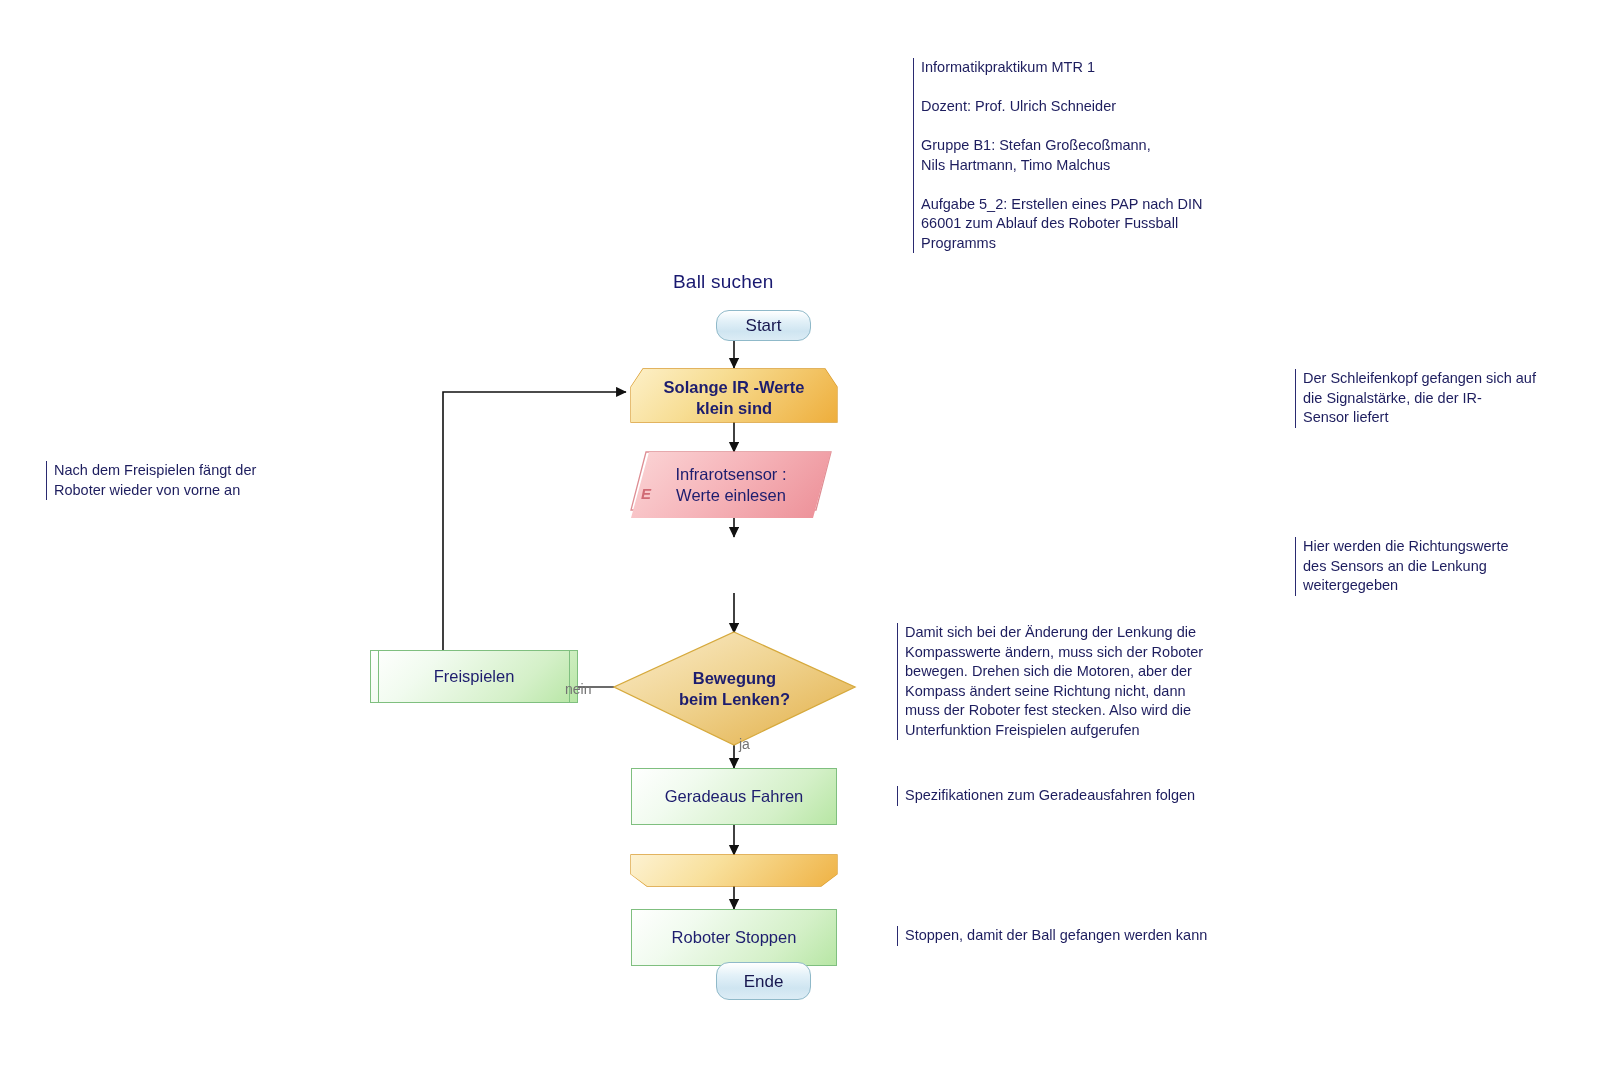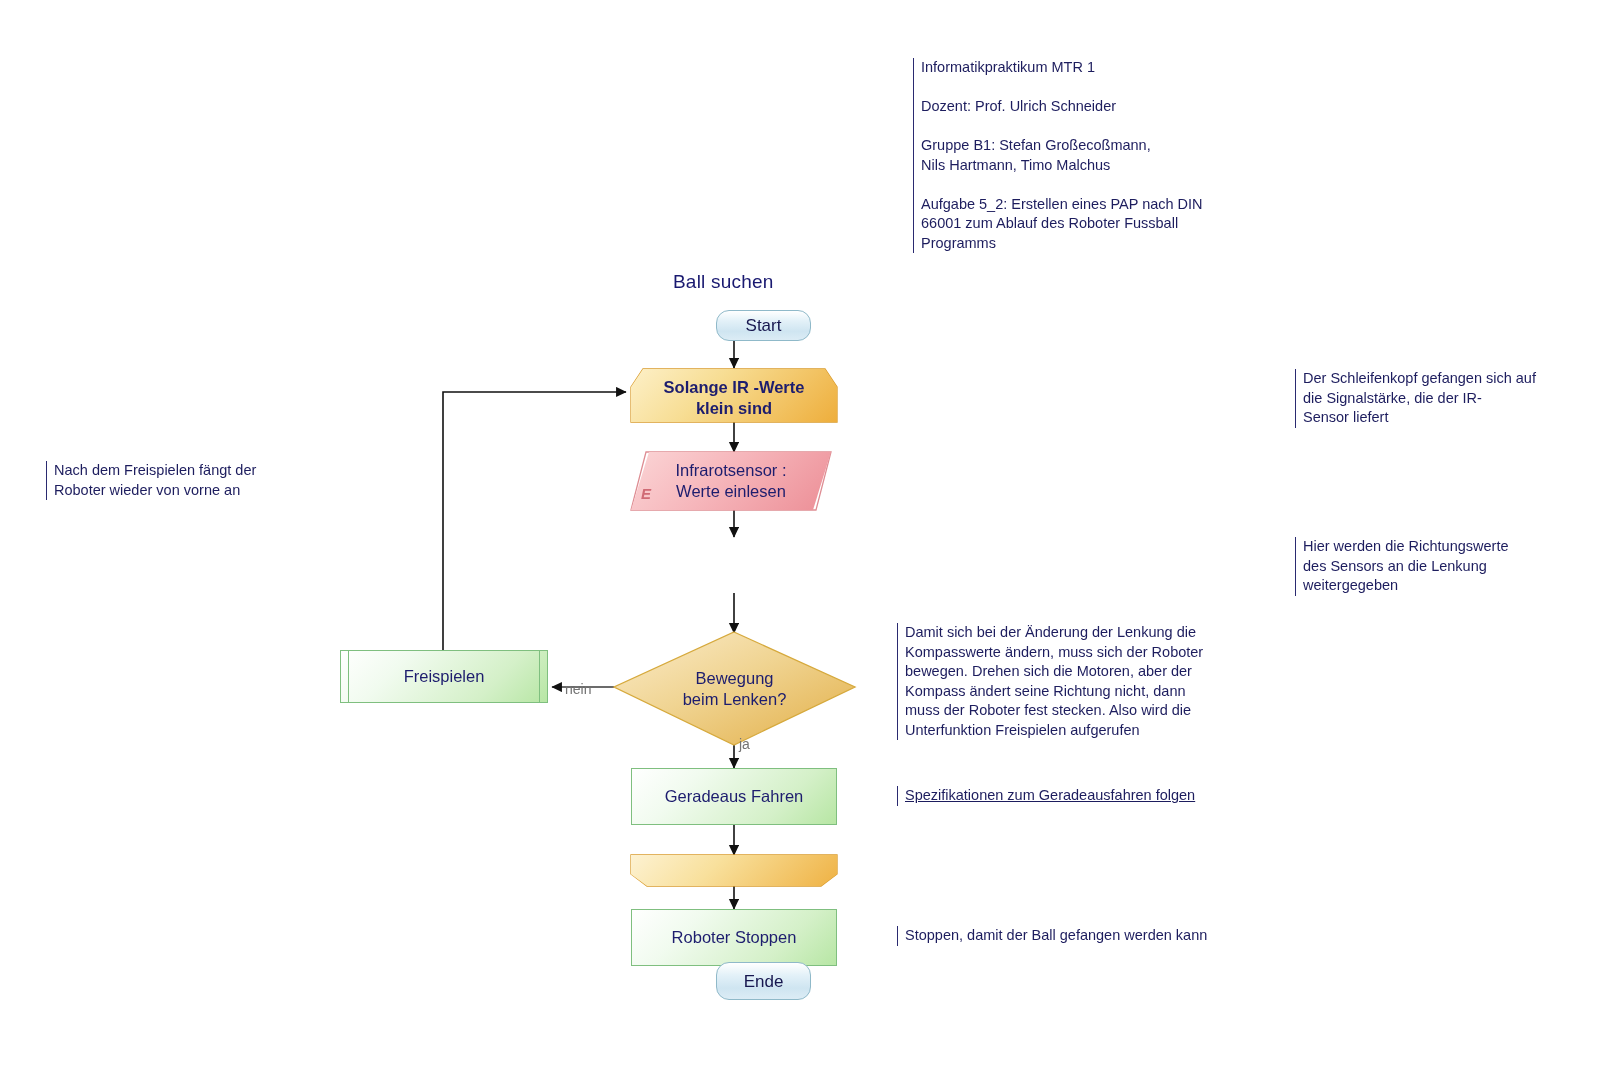--- a/index.html
+++ b/index.html
@@ -75,20 +75,21 @@
   
   .process {
     border: 1.1px solid #7fbf7f;
     background: linear-gradient(135deg, #ffffff 0%, #f1fbef 28%, #d4f0c8 72%, #b7e6a4 100%);
   }
 
   
   .subroutine {
     border: 1.1px solid #7fbf7f;
     background: linear-gradient(135deg, #ffffff 0%, #f1fbef 28%, #d4f0c8 72%, #b7e6a4 100%);
+    margin-left: 30px;
   }
   .subroutine::before,
   .subroutine::after {
     content: "";
     position: absolute;
     top: 0; bottom: 0;
     width: 0;
     border-left: 1.1px solid #7fbf7f;
   }
   .subroutine::before { left: 7px; }
@@ -129,20 +130,21 @@
   .decision {
     background: transparent;
     border: 0;
   }
   .decision .dlabel {
     position: relative;
     z-index: 2;
     color: #1d1d6e;
     font-size: 16.5px;
     line-height: 21px;
+    font-weight: bold;
   }
 
   
   .edge-label {
     position: absolute;
     color: #737373;
     font-size: 14px;
     font-family: "Liberation Sans", sans-serif;
   }
 </style>
@@ -205,21 +207,21 @@
 66001 zum Ablauf des Roboter Fussball
 Programms</div>
 
   <div class="diagram-title" style="left:673px; top:271px;">Ball suchen</div>
 
   <div class="node terminal" style="left:687px; top:310px; width:95px; height:31px;">Start</div>
 
   <div class="node loop-start" style="left:631px; top:369px; width:206px; height:53px; white-space:pre-line; padding-top:4px;">Solange IR -Werte
 klein sind</div>
 
-  <div class="node io-parallelogram" style="left:631px; top:452px; width:200px; height:58px; white-space:pre-line;">Infrarotsensor :
+  <div class="node io-parallelogram" style="left:631px; top:452px; width:200px; height:66px; white-space:pre-line;">Infrarotsensor :
 Werte einlesen</div>
   <div class="io-marker" style="left:641px; top:485px;">E</div>
 
 
   <div class="node decision" style="left:614px; top:632px; width:241px; height:113px;">
     <span class="dlabel" style="white-space:pre-line;">Bewegung
 beim Lenken?</span>
   </div>
 
   <div class="node subroutine" style="left:340px; top:650px; width:208px; height:53px;">Freispielen</div>
@@ -246,17 +248,17 @@
 des Sensors an die Lenkung
 weitergegeben</div>
 
   <div class="note" style="left:897px; top:623px; width:345px;">Damit sich bei der Änderung der Lenkung die
 Kompasswerte ändern, muss sich der Roboter
 bewegen. Drehen sich die Motoren, aber der
 Kompass ändert seine Richtung nicht, dann
 muss der Roboter fest stecken. Also wird die
 Unterfunktion Freispielen aufgerufen</div>
 
-  <div class="note" style="left:897px; top:786px; width:345px;text-decoration:underline;">Spezifikationen zum Geradeausfahren folgen</div>
+  <div class="note" style="left:897px; top:786px; width:345px;">Spezifikationen zum Geradeausfahren folgen</div>
 
   <div class="note" style="left:897px; top:926px; width:345px;">Stoppen, damit der Ball gefangen werden kann</div>
 
 </div>
 
 </body></html>

